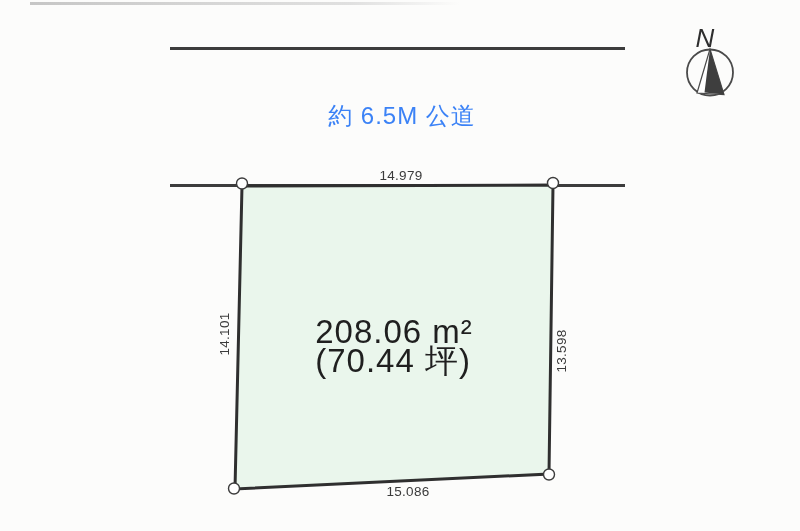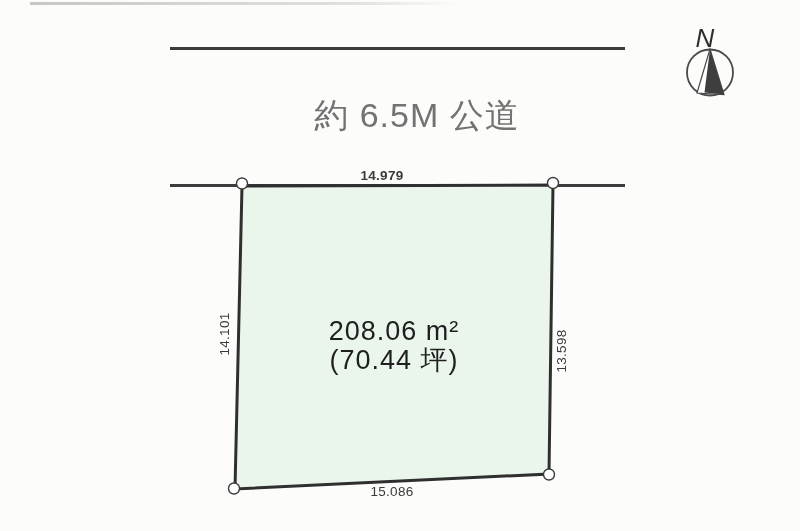--- a/index.html
+++ b/index.html
@@ -20,39 +20,37 @@
     left: 0;
     top: 0;
   }
   .lbl {
     position: absolute;
     transform: translate(-50%, -50%);
     white-space: nowrap;
     color: #2e2e2e;
   }
   .lbl-road {
-    font-size: 34px;
+    font-size: 24px;
     letter-spacing: 1px;
-    color: #737373;
-    margin-left: 15px;
+    color: #3b82f6;
   }
   .dim {
     font-size: 13.5px;
     color: #3b3b3b;
     letter-spacing: 0.3px;
   }
   .dim-vert {
     transform: translate(-50%, -50%) rotate(-90deg);
   }
   .area-block {
     position: absolute;
     transform: translate(-50%, -50%);
-    text-align: center;
     color: #1f1f1f;
-    font-size: 27px;
+    font-size: 33px;
     line-height: 29px;
     letter-spacing: 1px;
     white-space: nowrap;
   }
   .scan-artifact {
     position: absolute;
     left: 30px;
     top: 2px;
     width: 430px;
     height: 3px;
@@ -83,26 +81,26 @@
     <g>
       <circle cx="710" cy="72.5" r="23" fill="none" stroke="#4a4a4a" stroke-width="1.8"></circle>
       <polygon points="710,49 697,93 724,94.5" fill="#ffffff" stroke="#4a4a4a" stroke-width="1.2"></polygon>
       <polygon points="710,49 704.5,92.5 724,94.5" fill="#3e3e3e"></polygon>
       <text x="705" y="47" text-anchor="middle" font-size="26" font-style="italic" fill="#2e2e2e" font-family="Liberation Sans, DejaVu Sans, sans-serif">N</text>
     </g>
   </svg>
 
   <div class="lbl lbl-road" style="left:402px; top:116px;">約 6.5M 公道</div>
 
-  <div class="lbl dim" style="left:382px; top:175px;font-weight:bold;">14.979</div>
+  <div class="lbl dim" style="left:401px; top:175px;">14.979</div>
 
   <div class="lbl dim dim-vert" style="left:224px; top:334px;">14.101</div>
 
   <div class="lbl dim dim-vert" style="left:561px; top:351px;">13.598</div>
 
-  <div class="lbl dim" style="left:392px; top:491px;">15.086</div>
+  <div class="lbl dim" style="left:408px; top:491px;">15.086</div>
 
   <div class="area-block" style="left:394px; top:346px;">
     <div>208.06 m²</div>
     <div>(70.44 坪)</div>
   </div>
 
 </div>
 
 </body></html>

